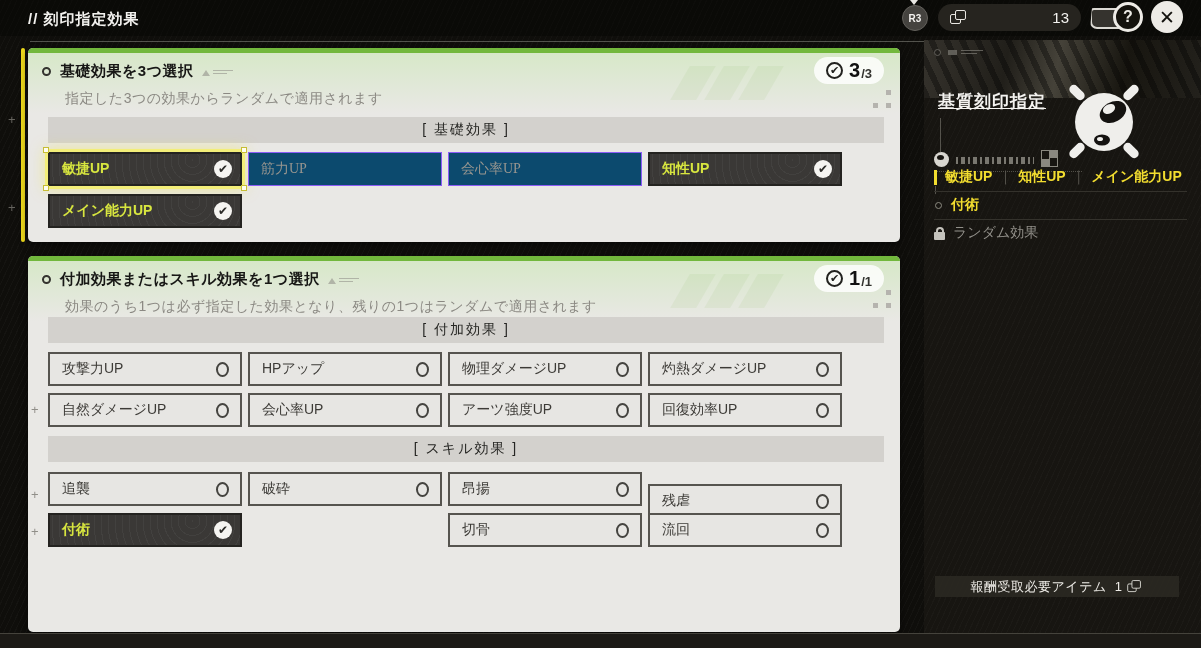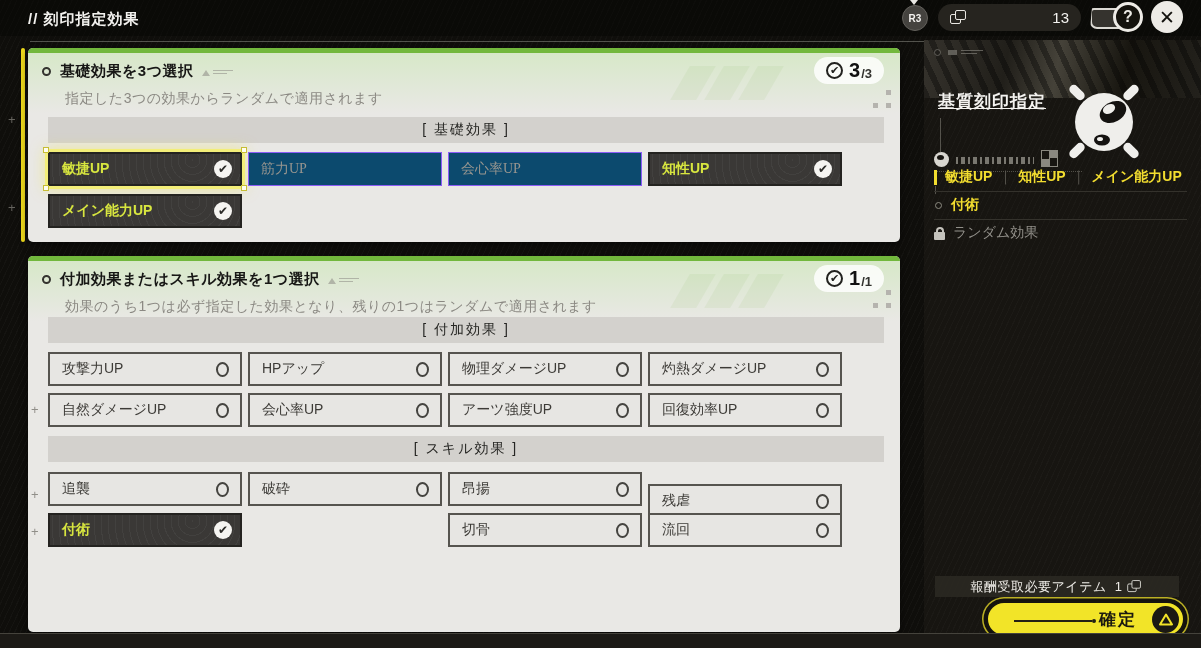--- a/index.html
+++ b/index.html
@@ -366,24 +366,15 @@
 
   <div id="reward-strip">
     <span>報酬受取必要アイテム</span>
     <span id="reward-count">1</span>
     <span class="card-icon" style="transform:scale(.85);">
         <i></i>
         <i></i>
       </span>
   </div>
 
-  <div id="confirm-btn">
-    <span id="confirm-line"></span>
-    <span id="confirm-label">確定</span>
-    <span id="confirm-circle">
-      <svg width="14" height="13" viewBox="0 0 14 13">
-          <polygon points="7,1.5 13,11.5 1,11.5" fill="none" stroke="#f2e428" stroke-width="2" stroke-linejoin="round"></polygon>
-        </svg>
-    </span>
-  </div>
 </div>
 
 <div id="bottom-strip"></div>
 
 </body></html>

